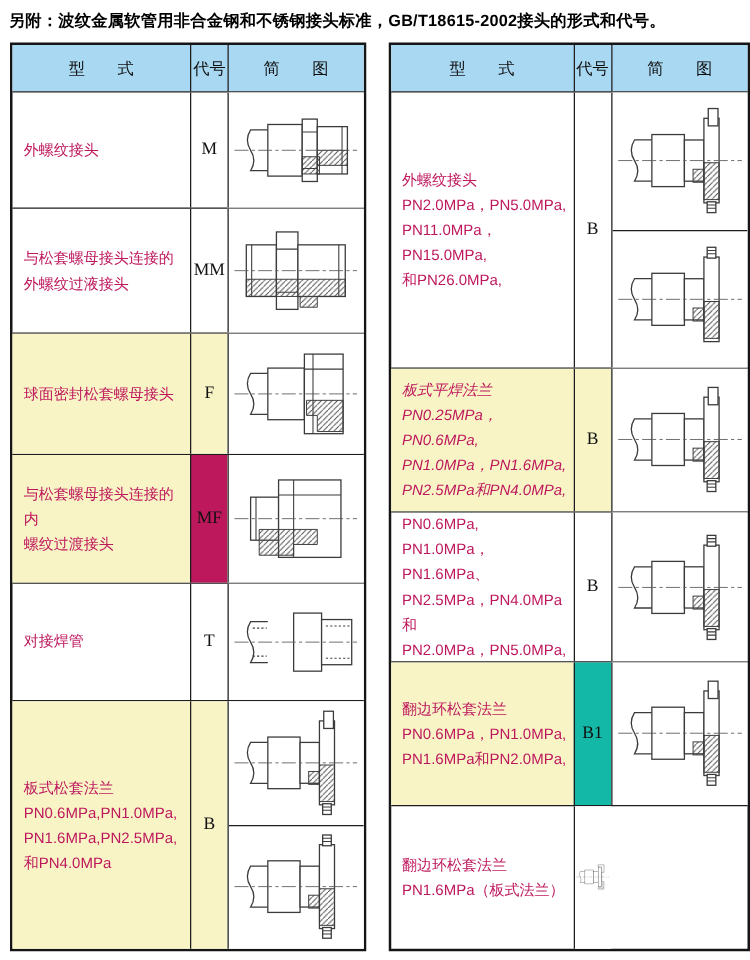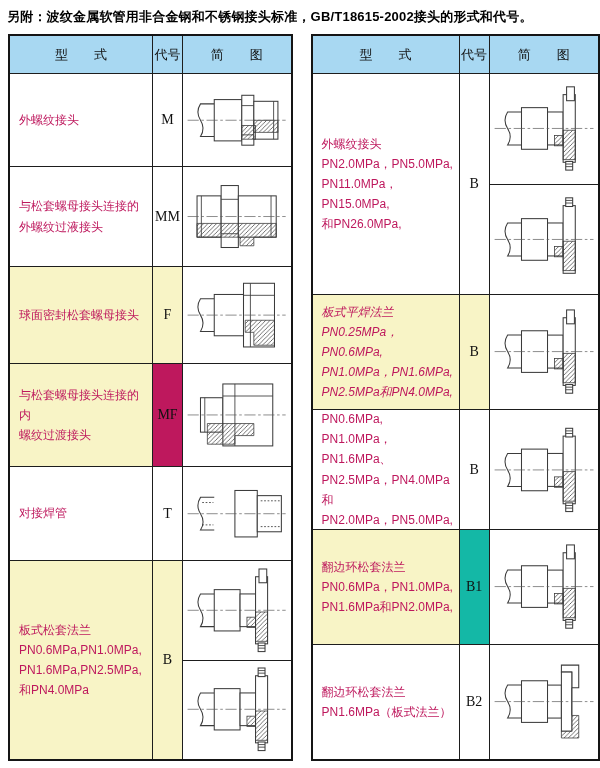--- a/index.html
+++ b/index.html
@@ -330,21 +330,20 @@
      <line x1="85" y1="94" x2="93" y2="94" stroke="#3b3b3b" stroke-width="1"></line>
                 <line x1="3" y1="50" x2="117" y2="50" stroke="#5a5a5a" stroke-width="0.8" stroke-dasharray="13 3 3 3"></line>
               </svg>
             </div>
         </div>
       </div>
 
       <div class="row" style="height:115px">
         <div class="cell type">翻边环松套法兰
 PN1.6MPa（板式法兰）</div>
-        <div class="cell code">B2</div>
         <div class="cell diag">
           <div class="dwrap">
               <svg viewBox="0 0 120 100" preserveAspectRatio="xMidYMid meet">
                 <path d="M34,31 H18 q-6,9.5 0,19 q6,9.5 0,19 H34" fill="#fff" stroke="#3b3b3b" stroke-width="1.2"></path>
                 <rect x="34" y="26" width="30" height="48" fill="#fff" stroke="#3b3b3b" stroke-width="1.2"></rect>
                 <rect x="64" y="31" width="16" height="38" fill="#fff" stroke="#3b3b3b" stroke-width="1.2"></rect>
      <path d="M80,8 H100 V34 H92 V16 H80 Z" fill="#fff" stroke="#3b3b3b" stroke-width="1.2"></path>
      <path d="M80,92 H100 V66 H92 V84 H80 Z" fill="url(#hx)" stroke="#3b3b3b" stroke-width="0.9"></path>
      <rect x="80" y="16" width="12" height="68" fill="#fff" stroke="#3b3b3b" stroke-width="1.2"></rect>
      <line x1="92" y1="34" x2="92" y2="66" stroke="#3b3b3b" stroke-width="1"></line>

